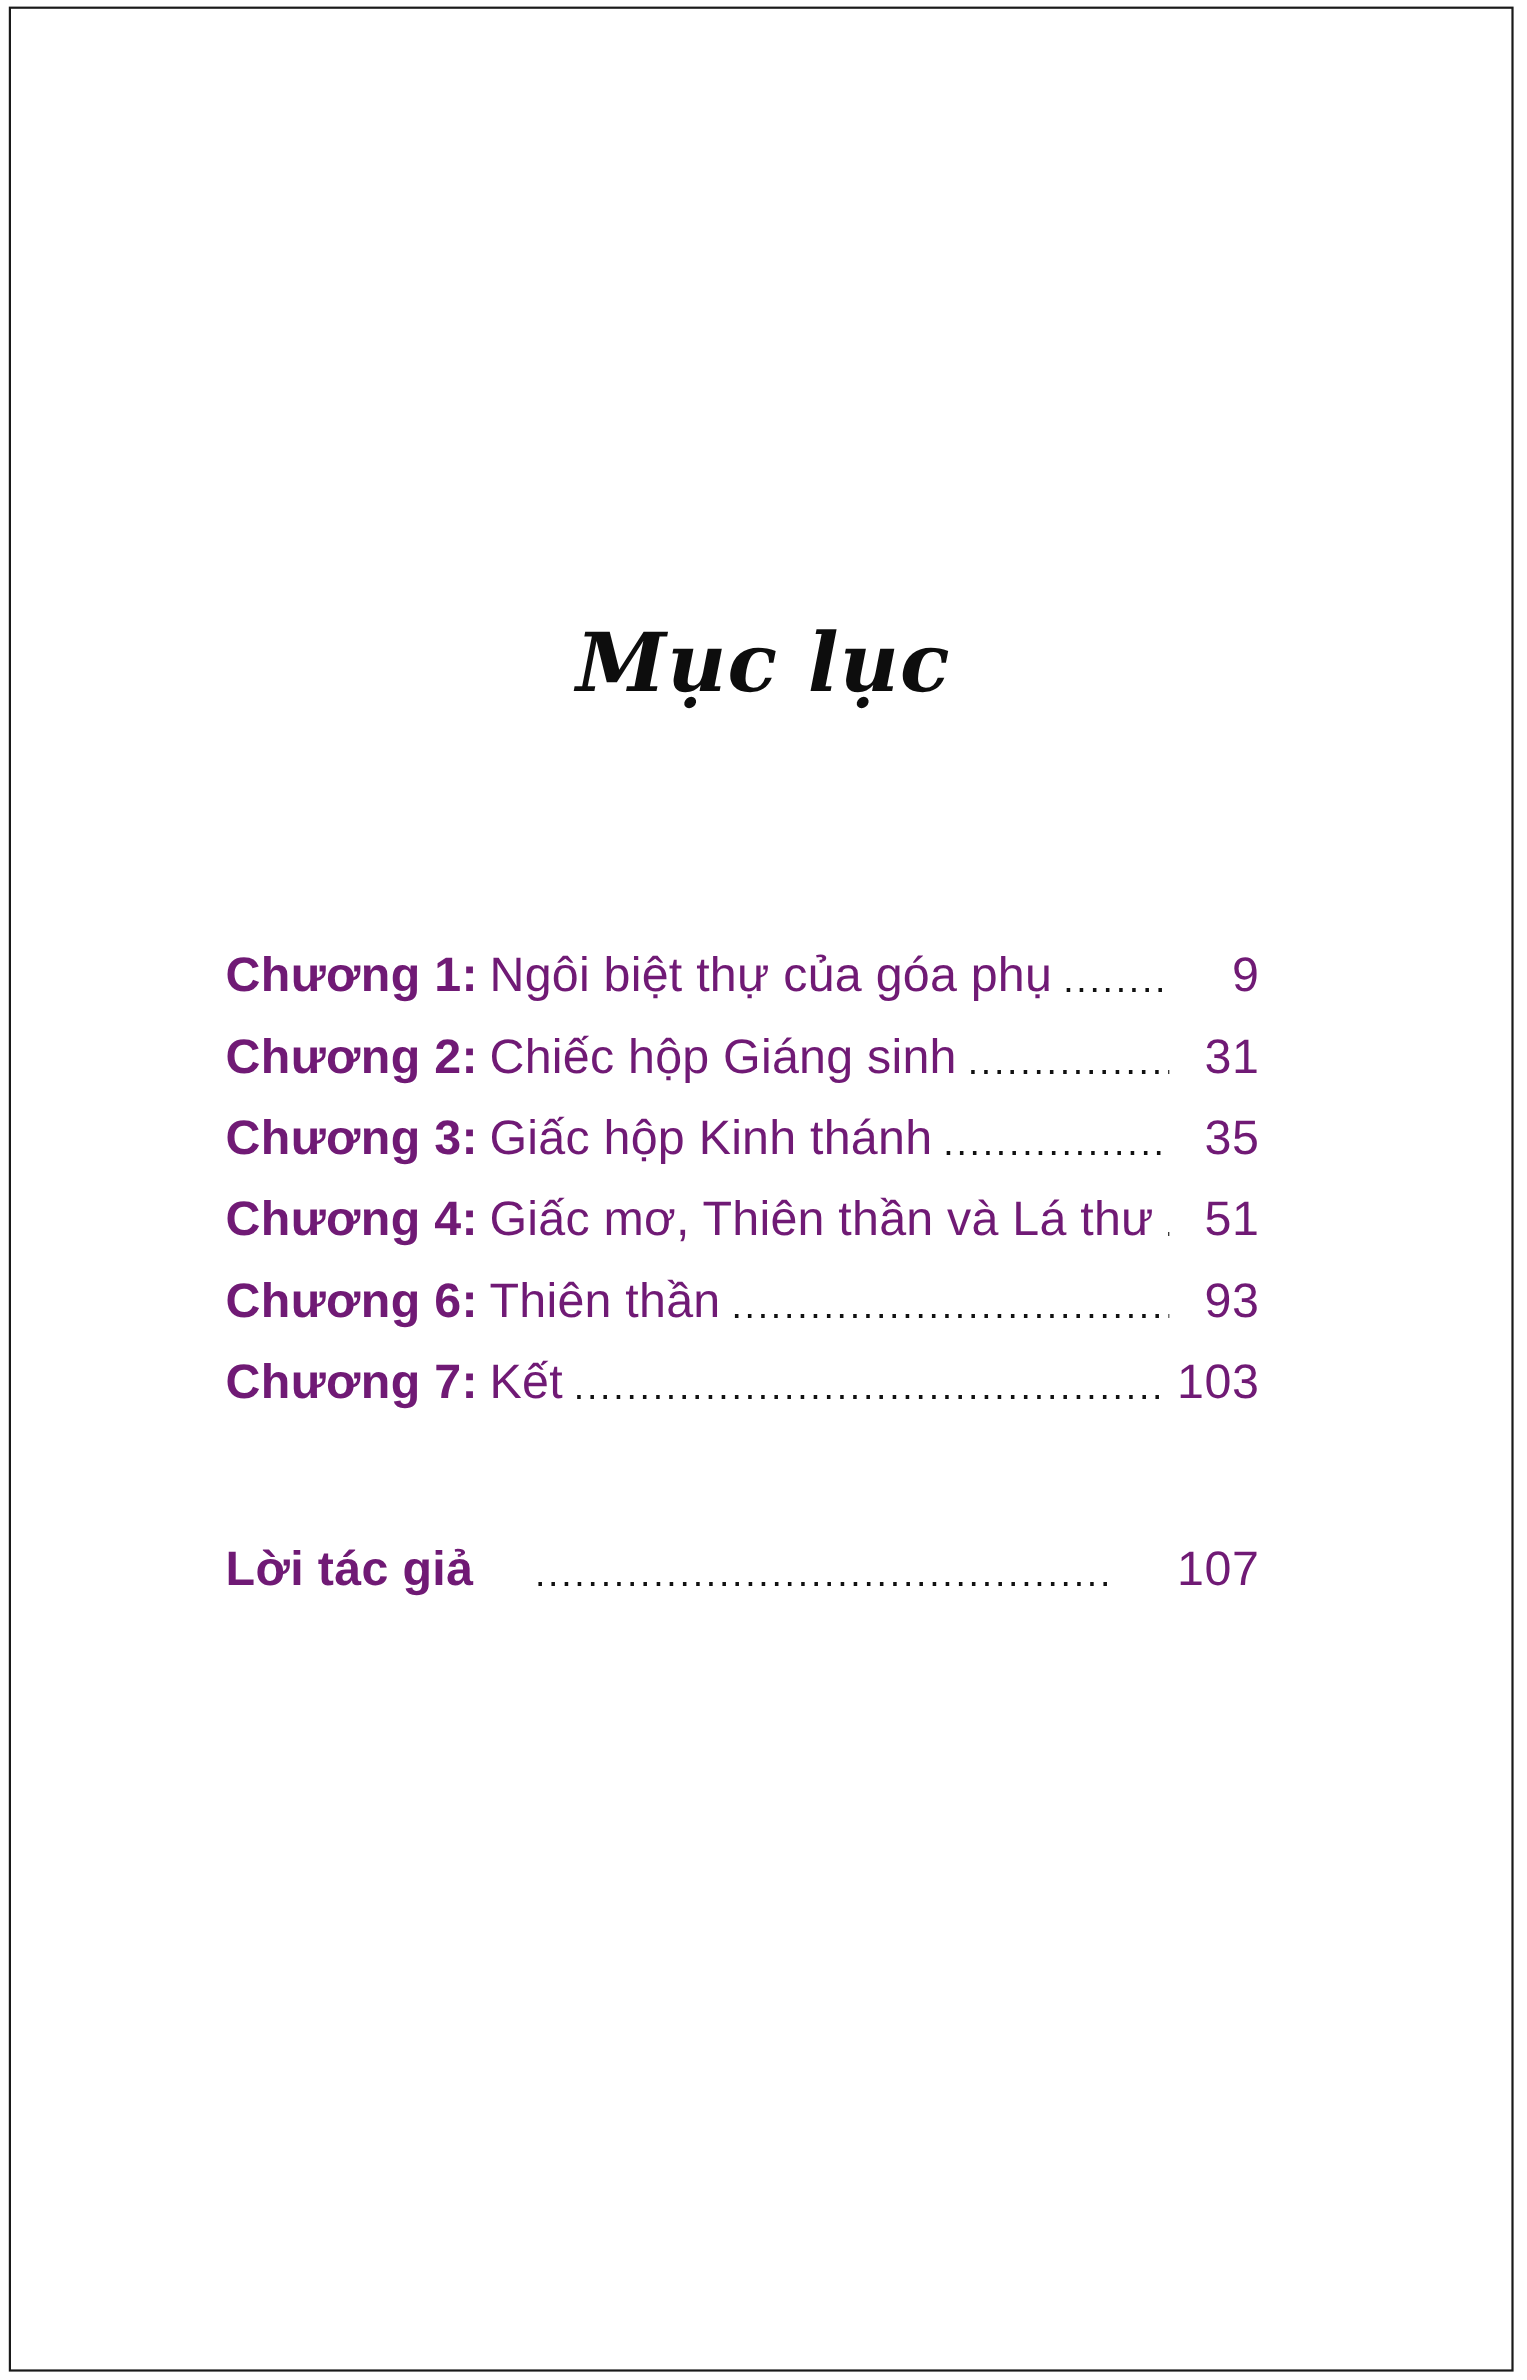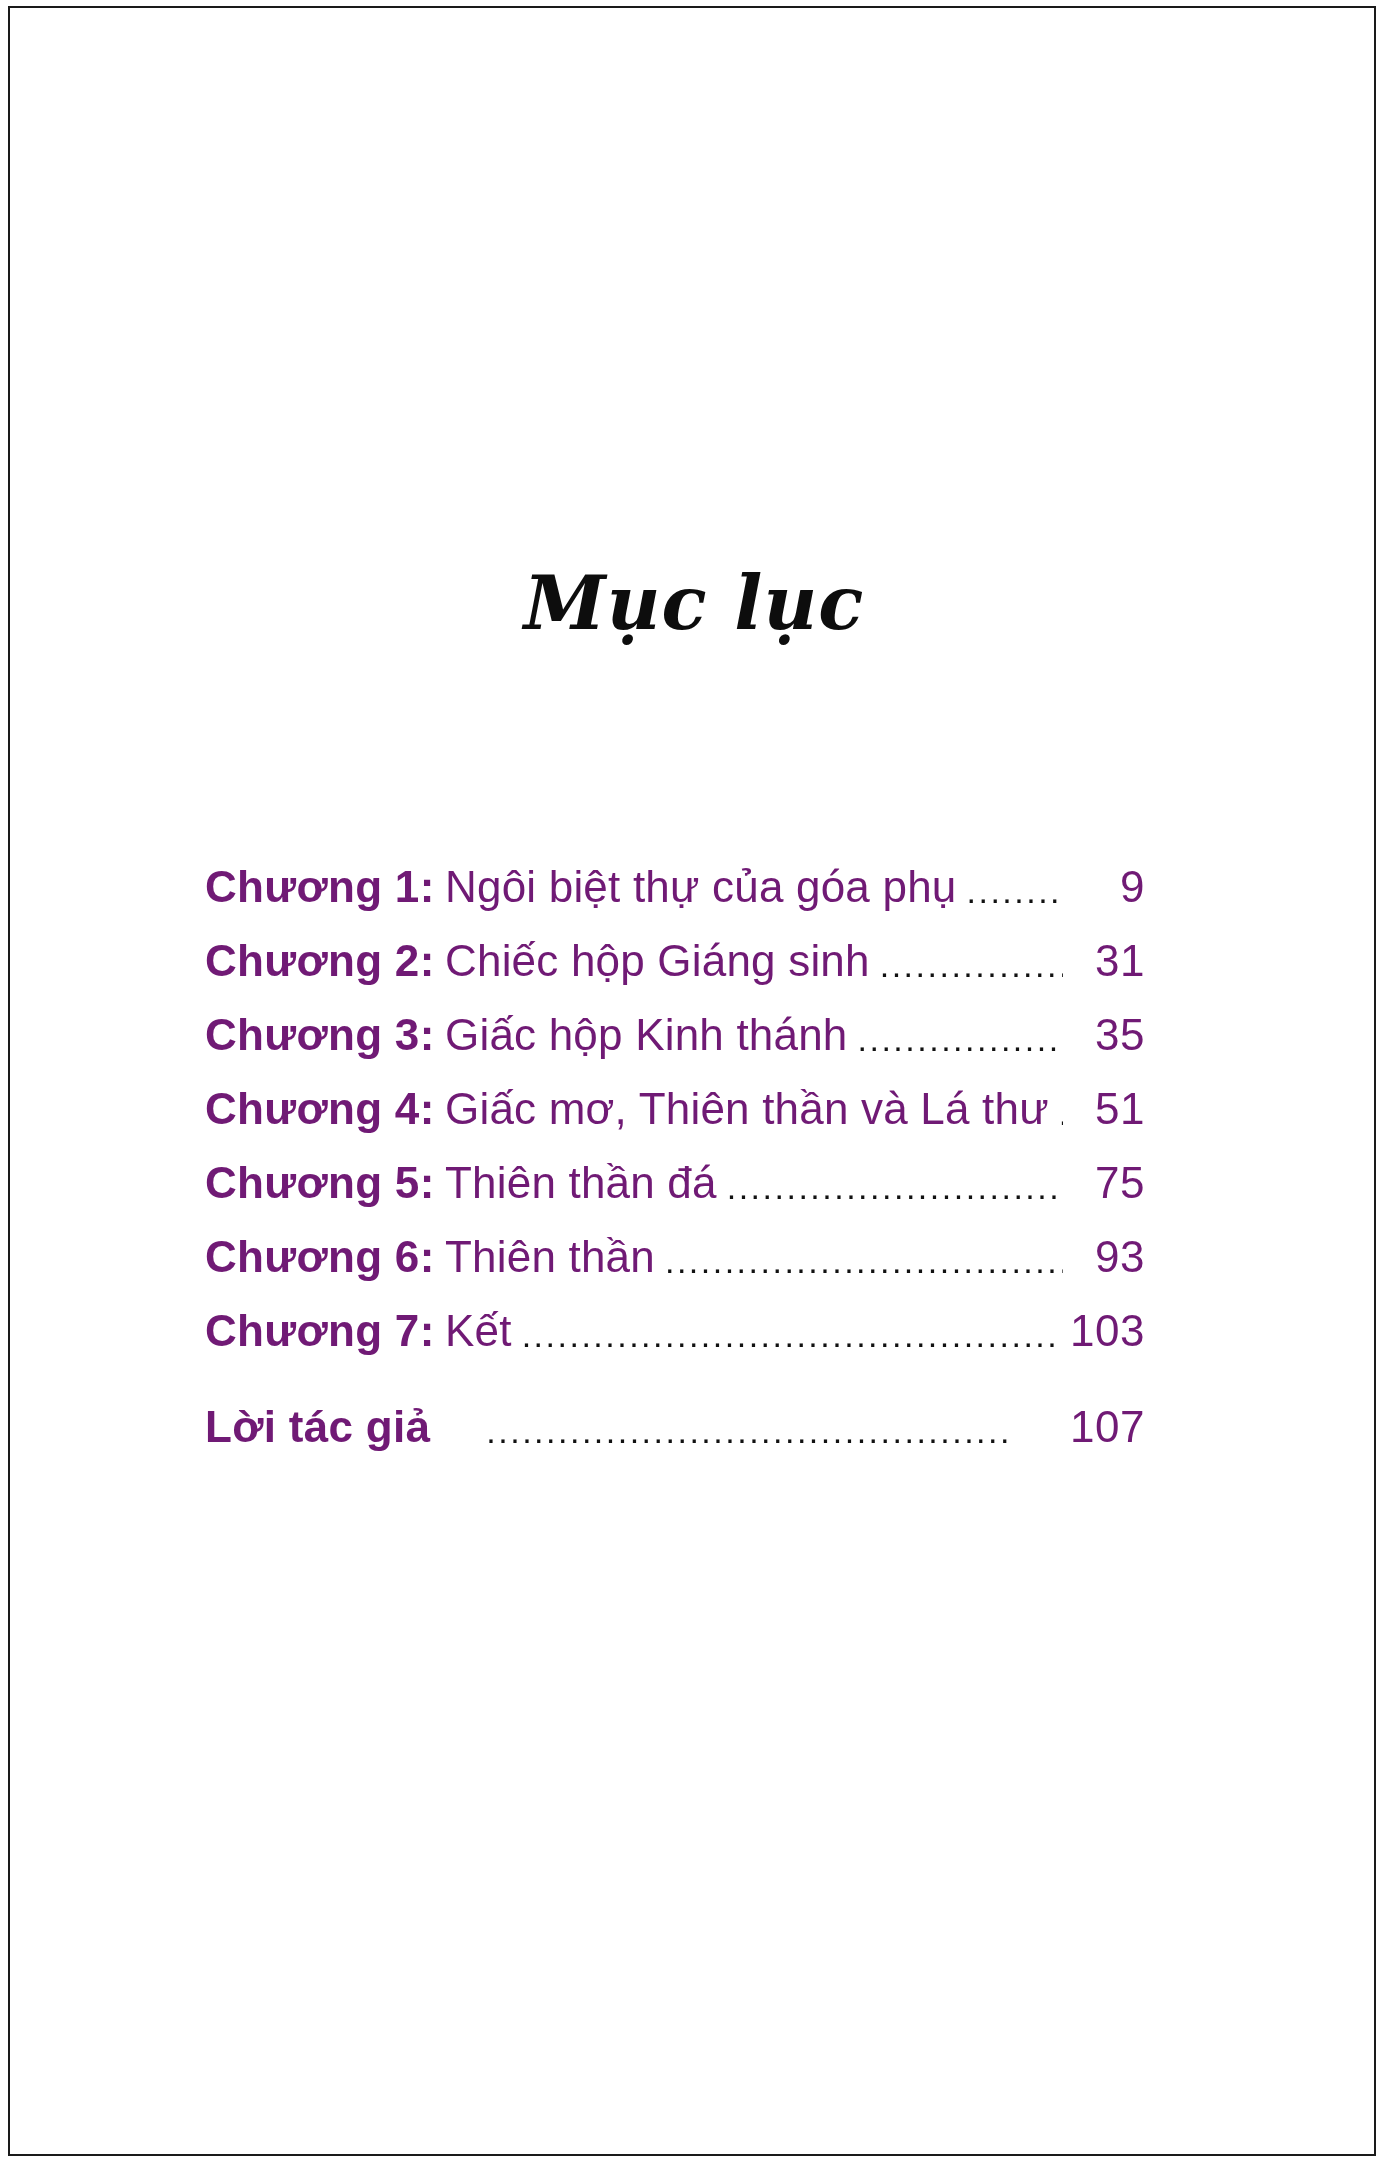--- a/index.html
+++ b/index.html
@@ -157,26 +157,20 @@
       <span class="toc-page">35</span>
     </div>
 
     <div class="toc-row">
       <span class="toc-label">Chương 4:</span>
       <span class="toc-text">Giấc mơ, Thiên thần và Lá thư</span>
       <span class="toc-dots"></span>
       <span class="toc-page">51</span>
     </div>
 
-    <div class="toc-row">
-      <span class="toc-label">Chương 5:</span>
-      <span class="toc-text">Thiên thần đá</span>
-      <span class="toc-dots"></span>
-      <span class="toc-page">75</span>
-    </div>
 
     <div class="toc-row">
       <span class="toc-label">Chương 6:</span>
       <span class="toc-text">Thiên thần</span>
       <span class="toc-dots"></span>
       <span class="toc-page">93</span>
     </div>
 
     <div class="toc-row">
       <span class="toc-label">Chương 7:</span>

